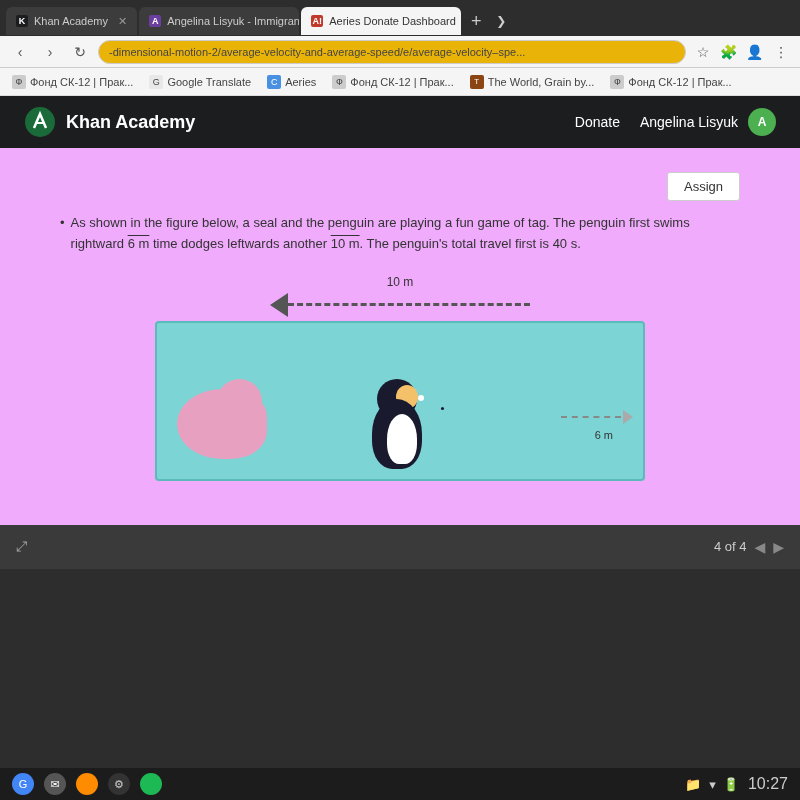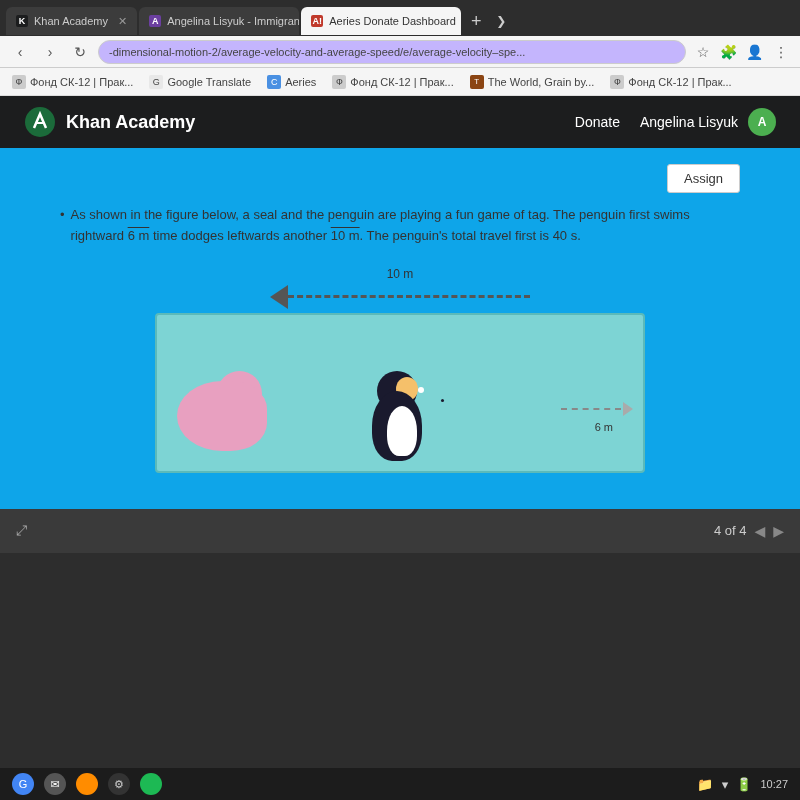--- a/index.html
+++ b/index.html
@@ -101,21 +101,21 @@
       justify-content: center;
       color: #555;
       font-size: 14px;
       cursor: pointer;
       border-radius: 50%;
     }
 
     .address-input {
       flex: 1;
       height: 24px;
-      background: #c4b5fd;
+      background: #eab308;
       border: 1px solid #ccc;
       border-radius: 12px;
       padding: 0 10px;
       font-size: 11px;
       color: #444;
       display: flex;
       align-items: center;
       overflow: hidden;
       white-space: nowrap;
       text-overflow: ellipsis;
@@ -228,22 +228,22 @@
       display: flex;
       align-items: center;
       justify-content: center;
       color: white;
       font-size: 12px;
       font-weight: bold;
     }
 
     
     .ka-content {
-      background: #0ea5e9;
-      padding: 16px 60px;
+      background: #f0abfc;
+      padding: 24px 60px;
     }
 
     .assign-row {
       display: flex;
       justify-content: flex-end;
       margin-bottom: 12px;
     }
 
     .assign-btn {
       background: white;
@@ -532,21 +532,21 @@
       font-size: 11px;
     }
 
     .taskbar-right-icon {
       font-size: 13px;
       color: #ccc;
     }
 
     .time-display {
       color: #ccc;
-      font-size: 11px;
+      font-size: 16px;
     }
   </style>
 </head>
 <body>
 
 <div class="browser-chrome">
   <div class="tab-bar">
     <div class="tab">
       <span class="tab-icon" style="background:#1c1d1e;border-radius:2px;display:inline-flex;align-items:center;justify-content:center;color:white;font-size:9px;font-weight:bold;">K</span>
       <span>Khan Academy</span>

